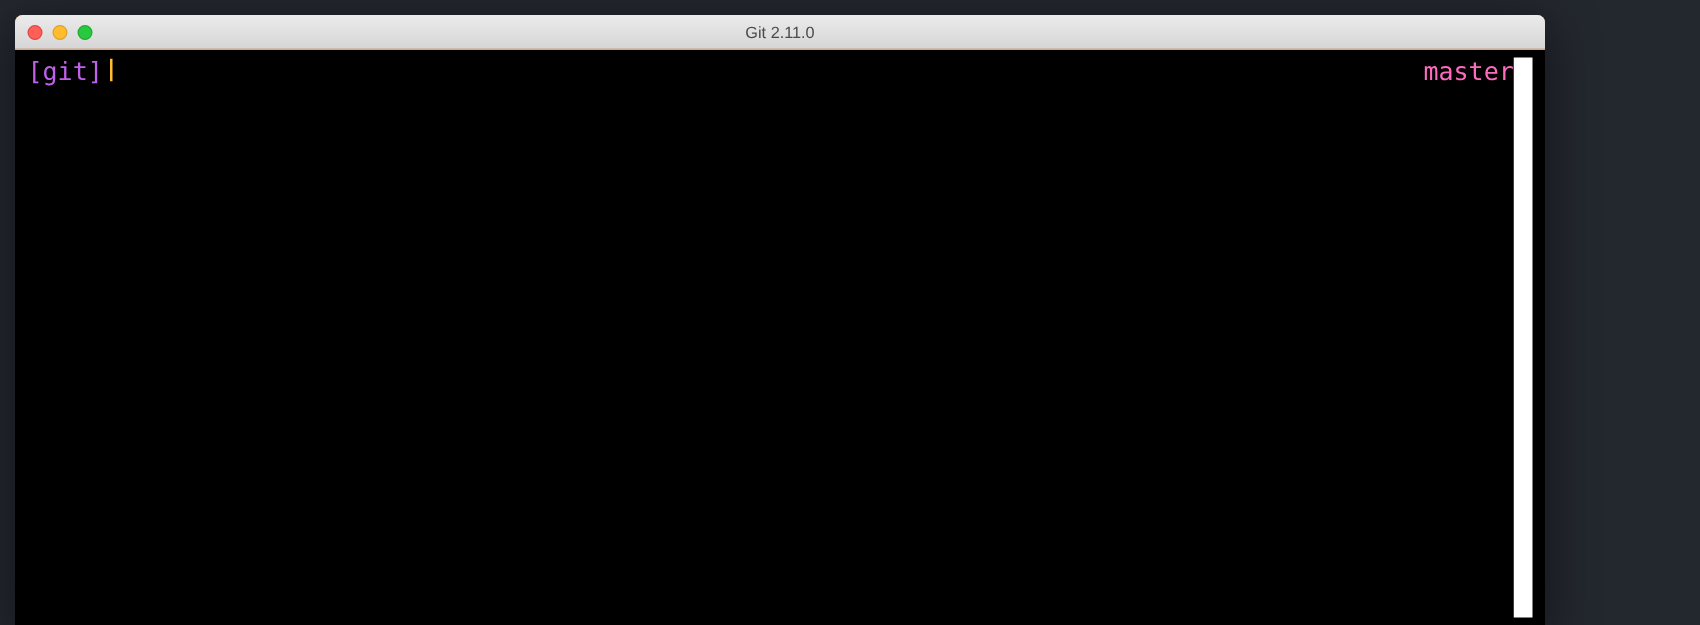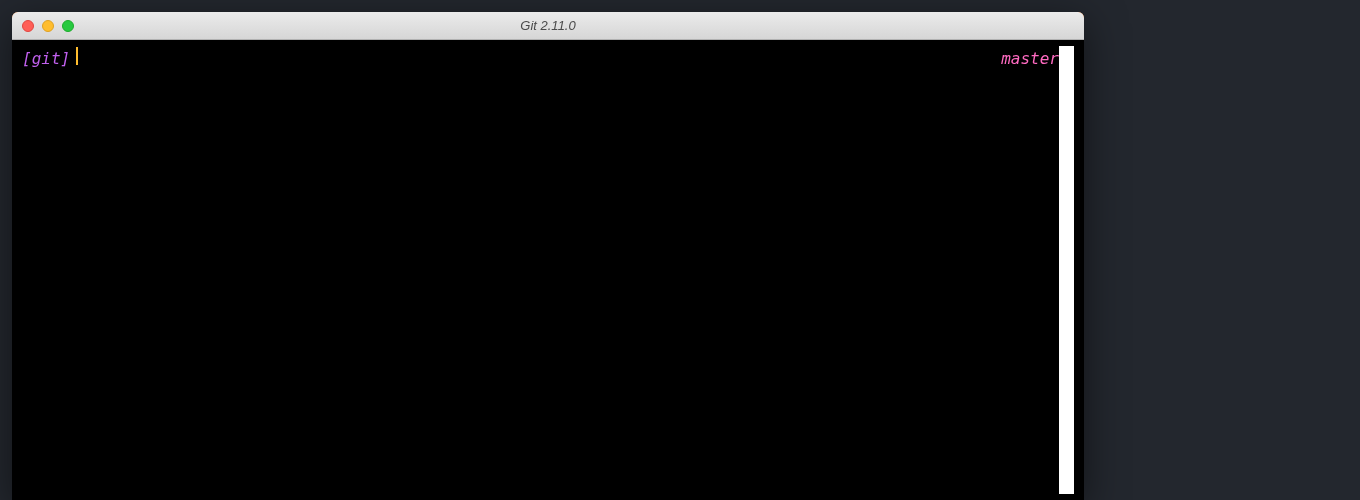--- a/index.html
+++ b/index.html
@@ -11,29 +11,28 @@
       background: #23272e;
       width: 1360px;
       height: 500px;
       overflow: hidden;
       font-family: -apple-system, BlinkMacSystemFont, "Helvetica Neue", sans-serif;
     }
     .window {
       position: absolute;
       top: 12px;
       left: 12px;
-      width: 1072px;
+      width: 1224px;
       height: 488px;
       background: #f97316;
       border-radius: 6px 6px 0 0;
       box-shadow: 0 10px 40px rgba(0,0,0,0.5);
       overflow: hidden;
       display: flex;
       flex-direction: column;
-      font-style: italic;
     }
     .titlebar {
       height: 28px;
       background: linear-gradient(to bottom, #ebebeb, #d6d6d6);
       border-bottom: 1px solid #b1b1b1;
       display: flex;
       align-items: center;
       position: relative;
       flex-shrink: 0;
     }
@@ -57,21 +56,21 @@
       flex: 1;
       text-align: center;
       font-size: 13px;
       color: #4a4a4a;
       font-weight: 400;
     }
     .terminal {
       flex: 1;
       background: #000;
       font-family: "Menlo", "Monaco", "Consolas", monospace;
-      font-size: 16px;
+      font-size: 20px;
       line-height: 22px;
       padding: 6px 10px;
       position: relative;
       display: flex;
     }
     .terminal-content {
       flex: 1;
       position: relative;
     }
     .prompt-line {

